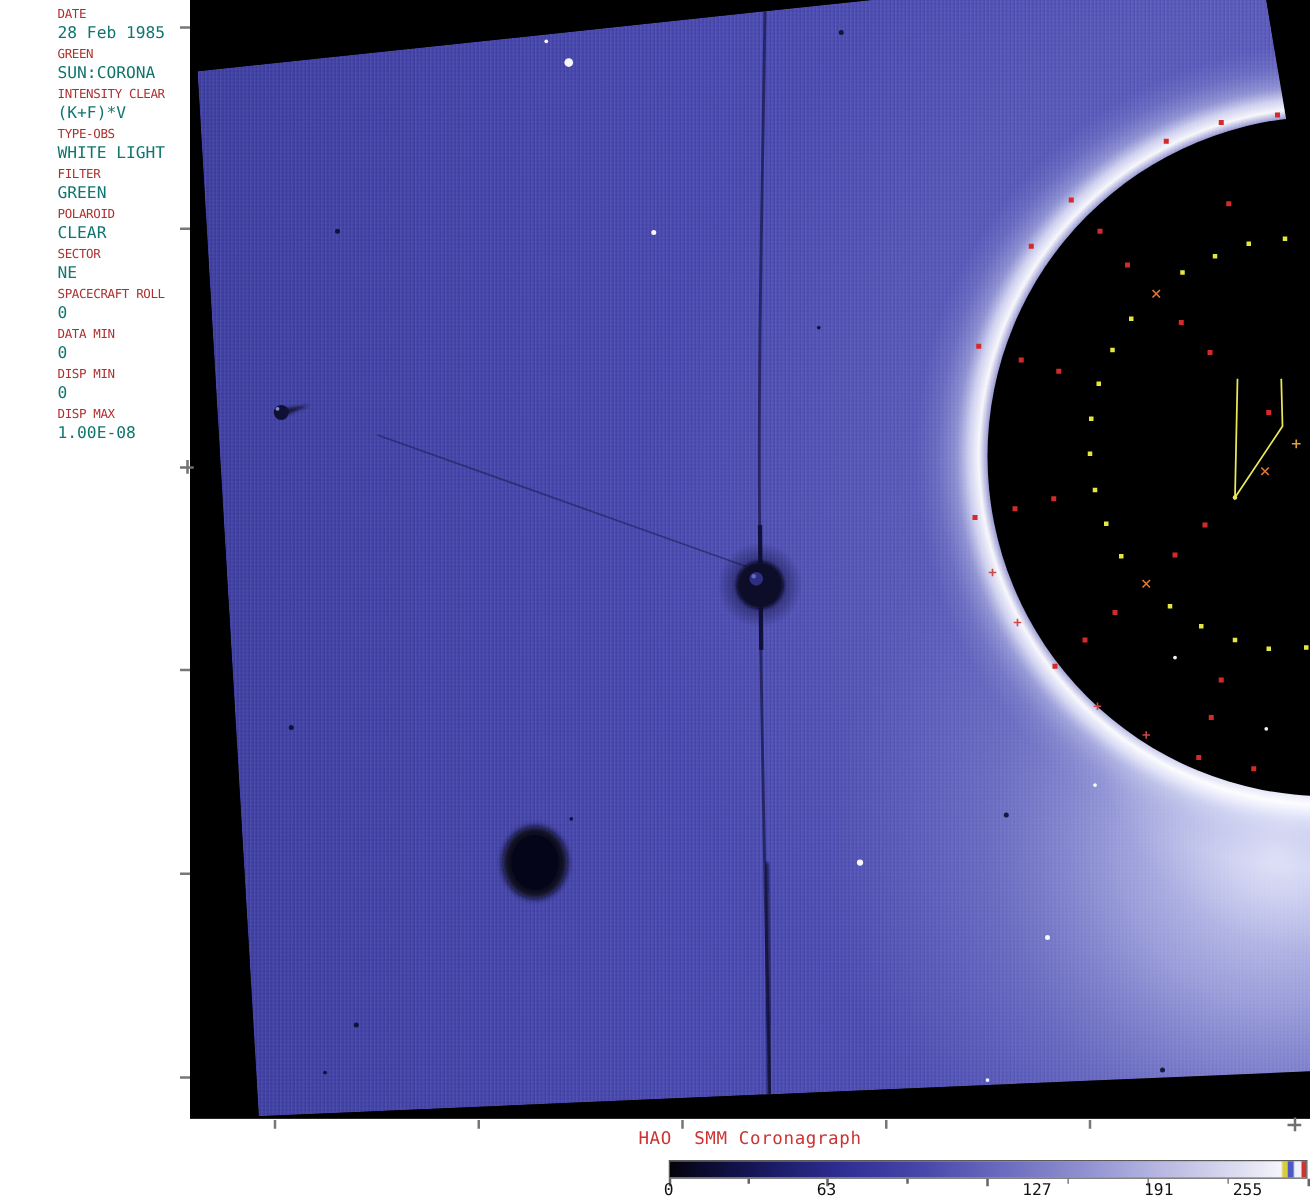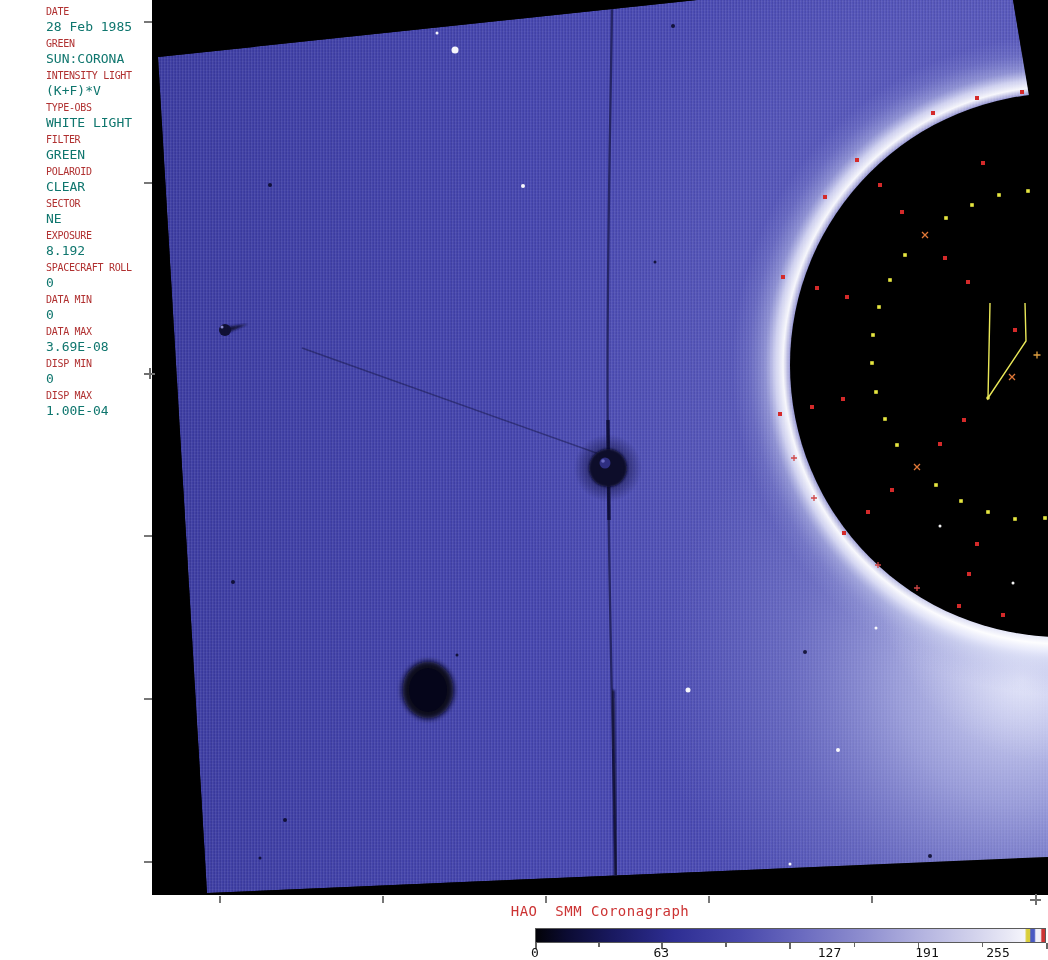--- a/index.html
+++ b/index.html
@@ -40,62 +40,54 @@
     <div id="sidebar-fields">
         <div class="field">
           <div class="flabel">DATE</div>
           <div class="fvalue">28 Feb 1985</div>
         </div>
         <div class="field">
           <div class="flabel">GREEN</div>
           <div class="fvalue">SUN:CORONA</div>
         </div>
         <div class="field">
-          <div class="flabel">INTENSITY LIGHT</div>
+          <div class="flabel">INTENSITY CLEAR</div>
           <div class="fvalue">(K+F)*V</div>
         </div>
         <div class="field">
           <div class="flabel">TYPE-OBS</div>
           <div class="fvalue">WHITE LIGHT</div>
         </div>
         <div class="field">
           <div class="flabel">FILTER</div>
           <div class="fvalue">GREEN</div>
         </div>
         <div class="field">
           <div class="flabel">POLAROID</div>
           <div class="fvalue">CLEAR</div>
         </div>
         <div class="field">
           <div class="flabel">SECTOR</div>
           <div class="fvalue">NE</div>
         </div>
         <div class="field">
-          <div class="flabel">EXPOSURE</div>
-          <div class="fvalue">8.192</div>
-        </div>
-        <div class="field">
           <div class="flabel">SPACECRAFT ROLL</div>
           <div class="fvalue">0</div>
         </div>
         <div class="field">
           <div class="flabel">DATA MIN</div>
           <div class="fvalue">0</div>
         </div>
         <div class="field">
-          <div class="flabel">DATA MAX</div>
-          <div class="fvalue">3.69E-08</div>
-        </div>
-        <div class="field">
           <div class="flabel">DISP MIN</div>
           <div class="fvalue">0</div>
         </div>
         <div class="field">
           <div class="flabel">DISP MAX</div>
-          <div class="fvalue">1.00E-04</div>
+          <div class="fvalue">1.00E-08</div>
         </div>
       </div>
   </div>
 
   <div id="image-area">
     <svg id="plate-svg" width="896" height="895" viewBox="0 0 896 895" xmlns="http://www.w3.org/2000/svg">
       <defs>
         <clipPath id="plateClip">
           <polygon points="6,57 545,0 861,0 896,210 896,857 55,893"></polygon>
         </clipPath>

